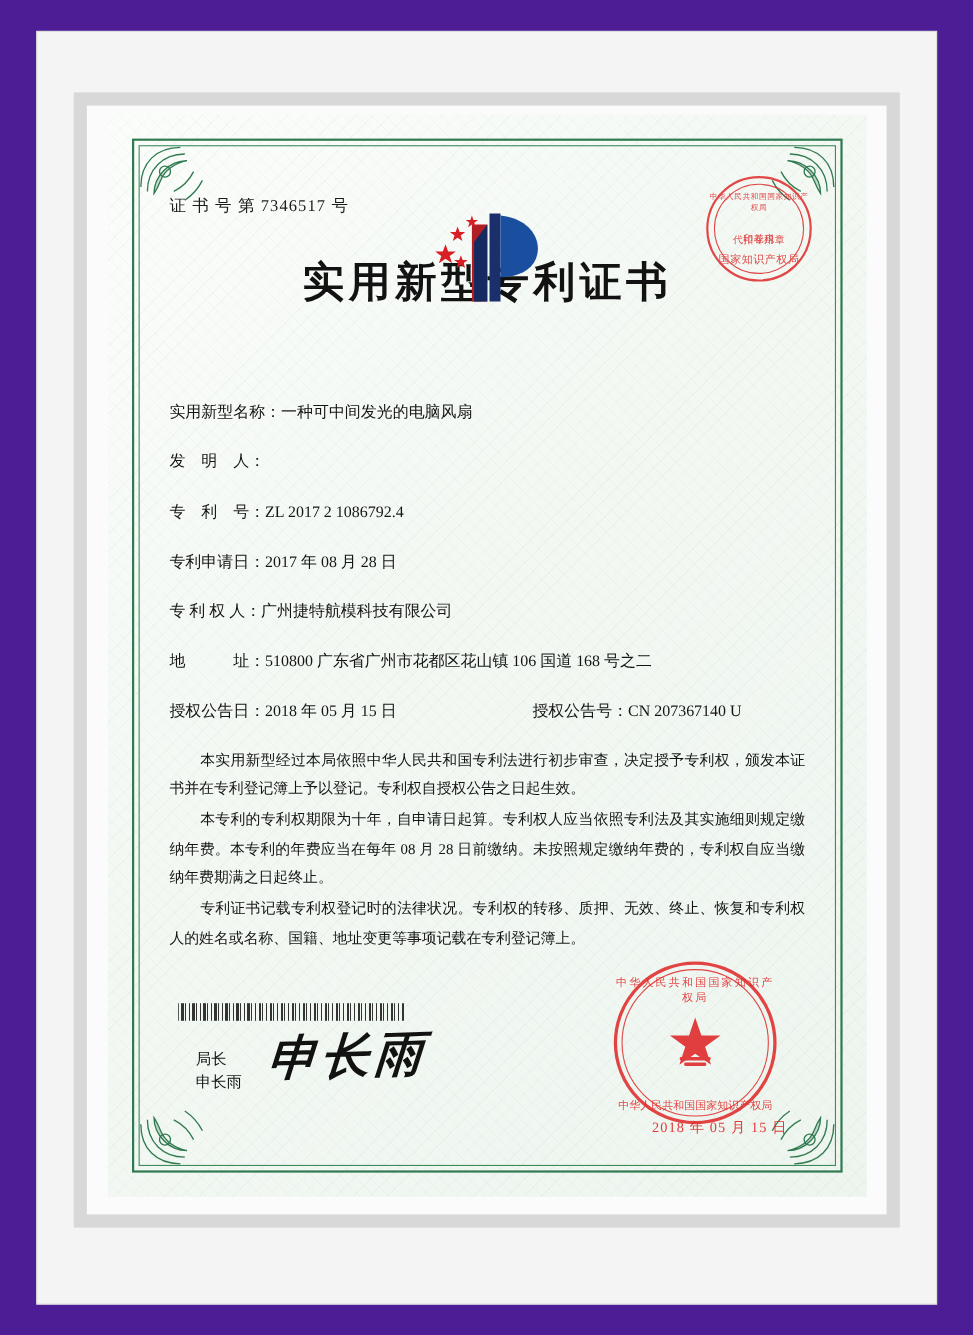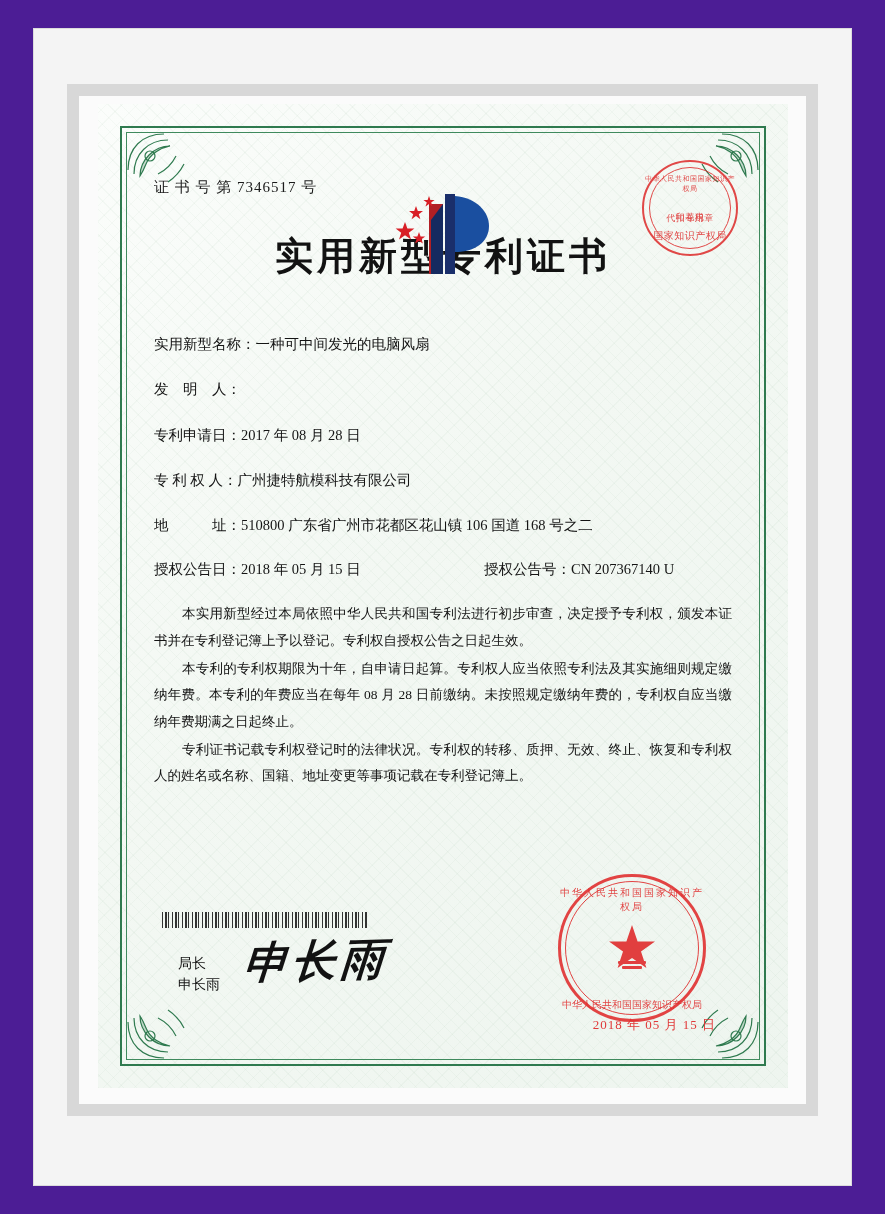--- a/index.html
+++ b/index.html
@@ -149,21 +149,21 @@
     text-align: center;
     font-size: 38px;
     font-weight: bold;
     letter-spacing: 4px;
     color: #121212;
     margin-top: 34px;
     font-family: "DejaVu Serif", serif;
   }
 
   .fields {
-    margin-top: 52px;
+    margin-top: 83px;
     font-size: 14.5px;
     color: #141414;
   }
   .field-row {
     display: flex;
     align-items: baseline;
     margin-bottom: 25px;
     line-height: 1.4;
   }
   .field-label {
@@ -394,20 +394,24 @@
 
       <div class="fields">
         <div class="field-row">
           <span class="field-label">实用新型名称：</span>
           <span class="field-value">一种可中间发光的电脑风扇</span>
         </div>
         <div class="field-row">
           <span class="field-label">发　明　人：</span>
         </div>
         <div class="field-row">
+          <span class="field-label">专　利　号：</span>
+          <span class="field-value">ZL 2017 2 1086792.4</span>
+        </div>
+        <div class="field-row">
           <span class="field-label">专利申请日：</span>
           <span class="field-value">2017 年 08 月 28 日</span>
         </div>
         <div class="field-row">
           <span class="field-label">专 利 权 人：</span>
           <span class="field-value">广州捷特航模科技有限公司</span>
         </div>
         <div class="field-row">
           <span class="field-label">地　　　址：</span>
           <span class="field-value">510800 广东省广州市花都区花山镇 106 国道 168 号之二</span>

